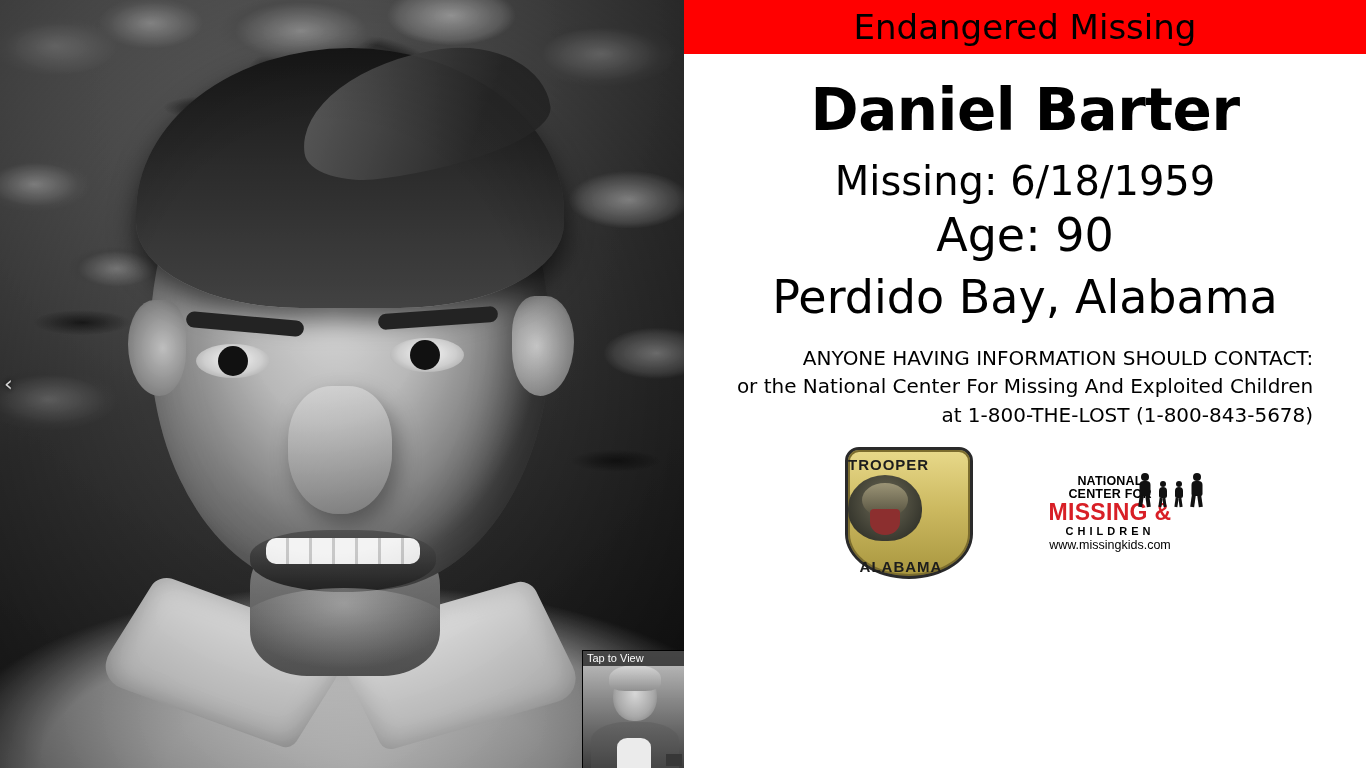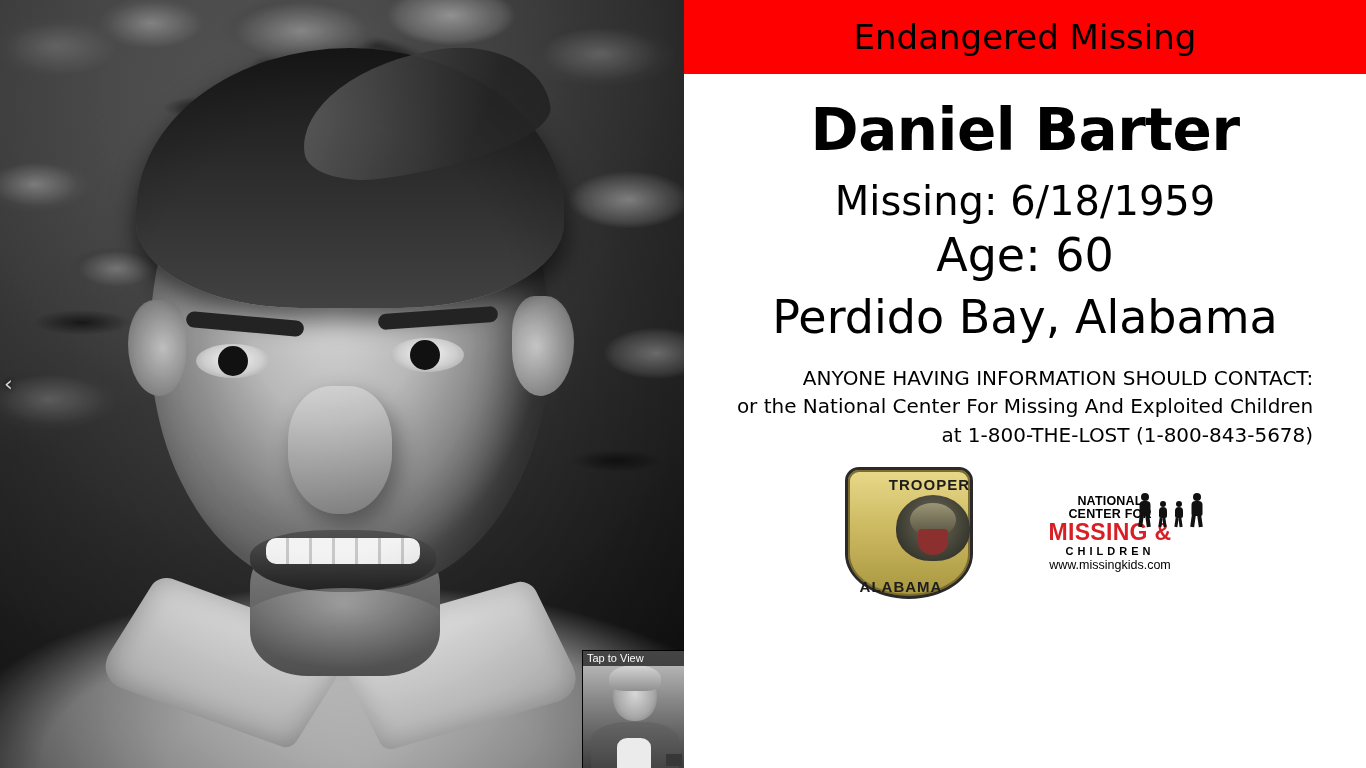--- a/index.html
+++ b/index.html
@@ -202,21 +202,21 @@
   }
 
   
   .info-panel {
     position:relative;
     width:682px; height:768px; flex:0 0 682px;
     background:#ffffff;
     display:flex; flex-direction:column; align-items:center;
   }
   .banner {
-    width:100%; height:74px; background:#ff0000;
+    width:100%; height:54px; background:#ff0000;
     display:flex; align-items:center; justify-content:center;
   }
   .banner-text {
     color:#000; font-size:34px; font-weight:400;
     font-family:"DejaVu Sans", sans-serif;
   }
   .name {
     margin-top:22px;
     font-size:58px; font-weight:bold; color:#000;
     letter-spacing:-0.5px;
@@ -238,21 +238,21 @@
     margin-top:18px;
     display:flex; align-items:center; justify-content:center; gap:42px;
   }
 
   
   .patch {
     position:relative; width:128px; height:132px;
     background:linear-gradient(180deg,#e8d98a 0%, #cbb85f 48%, #a8963f 100%);
     border:3px solid #2a2a2a;
     border-radius:14px 14px 50% 50% / 14px 14px 34% 34%;
-    display:flex; flex-direction:column; align-items:flex-end;
+    display:flex; flex-direction:column; align-items:flex-start;
     box-shadow:0 0 0 2px #7c6d2e inset;
   }
   .patch-top {
     margin-top:6px; font-size:15px; font-weight:bold; color:#1d1d1d;
     letter-spacing:1px; font-family:"Liberation Sans", sans-serif;
   }
   .patch-seal {
     margin-top:2px; width:74px; height:66px;
     background:radial-gradient(ellipse at 50% 40%, #6d6a56 0%, #3a3a30 70%, #23231c 100%);
     border-radius:50% 50% 46% 46%;
@@ -360,21 +360,21 @@
 
     <div class="name">Daniel Barter</div>
 
     <div class="missing-line">
       <span class="lbl">Missing:</span>
       <span>6/18/1959</span>
     </div>
 
     <div class="age-line">
       <span>Age:</span>
-      <span>60</span>
+      <span>90</span>
     </div>
 
     <div class="location">Perdido Bay, Alabama</div>
 
     <div class="contact">
       <div>ANYONE HAVING INFORMATION SHOULD CONTACT:</div>
       <div>or the National Center For Missing And Exploited Children</div>
       <div>at 1-800-THE-LOST (1-800-843-5678)</div>
     </div>
 

